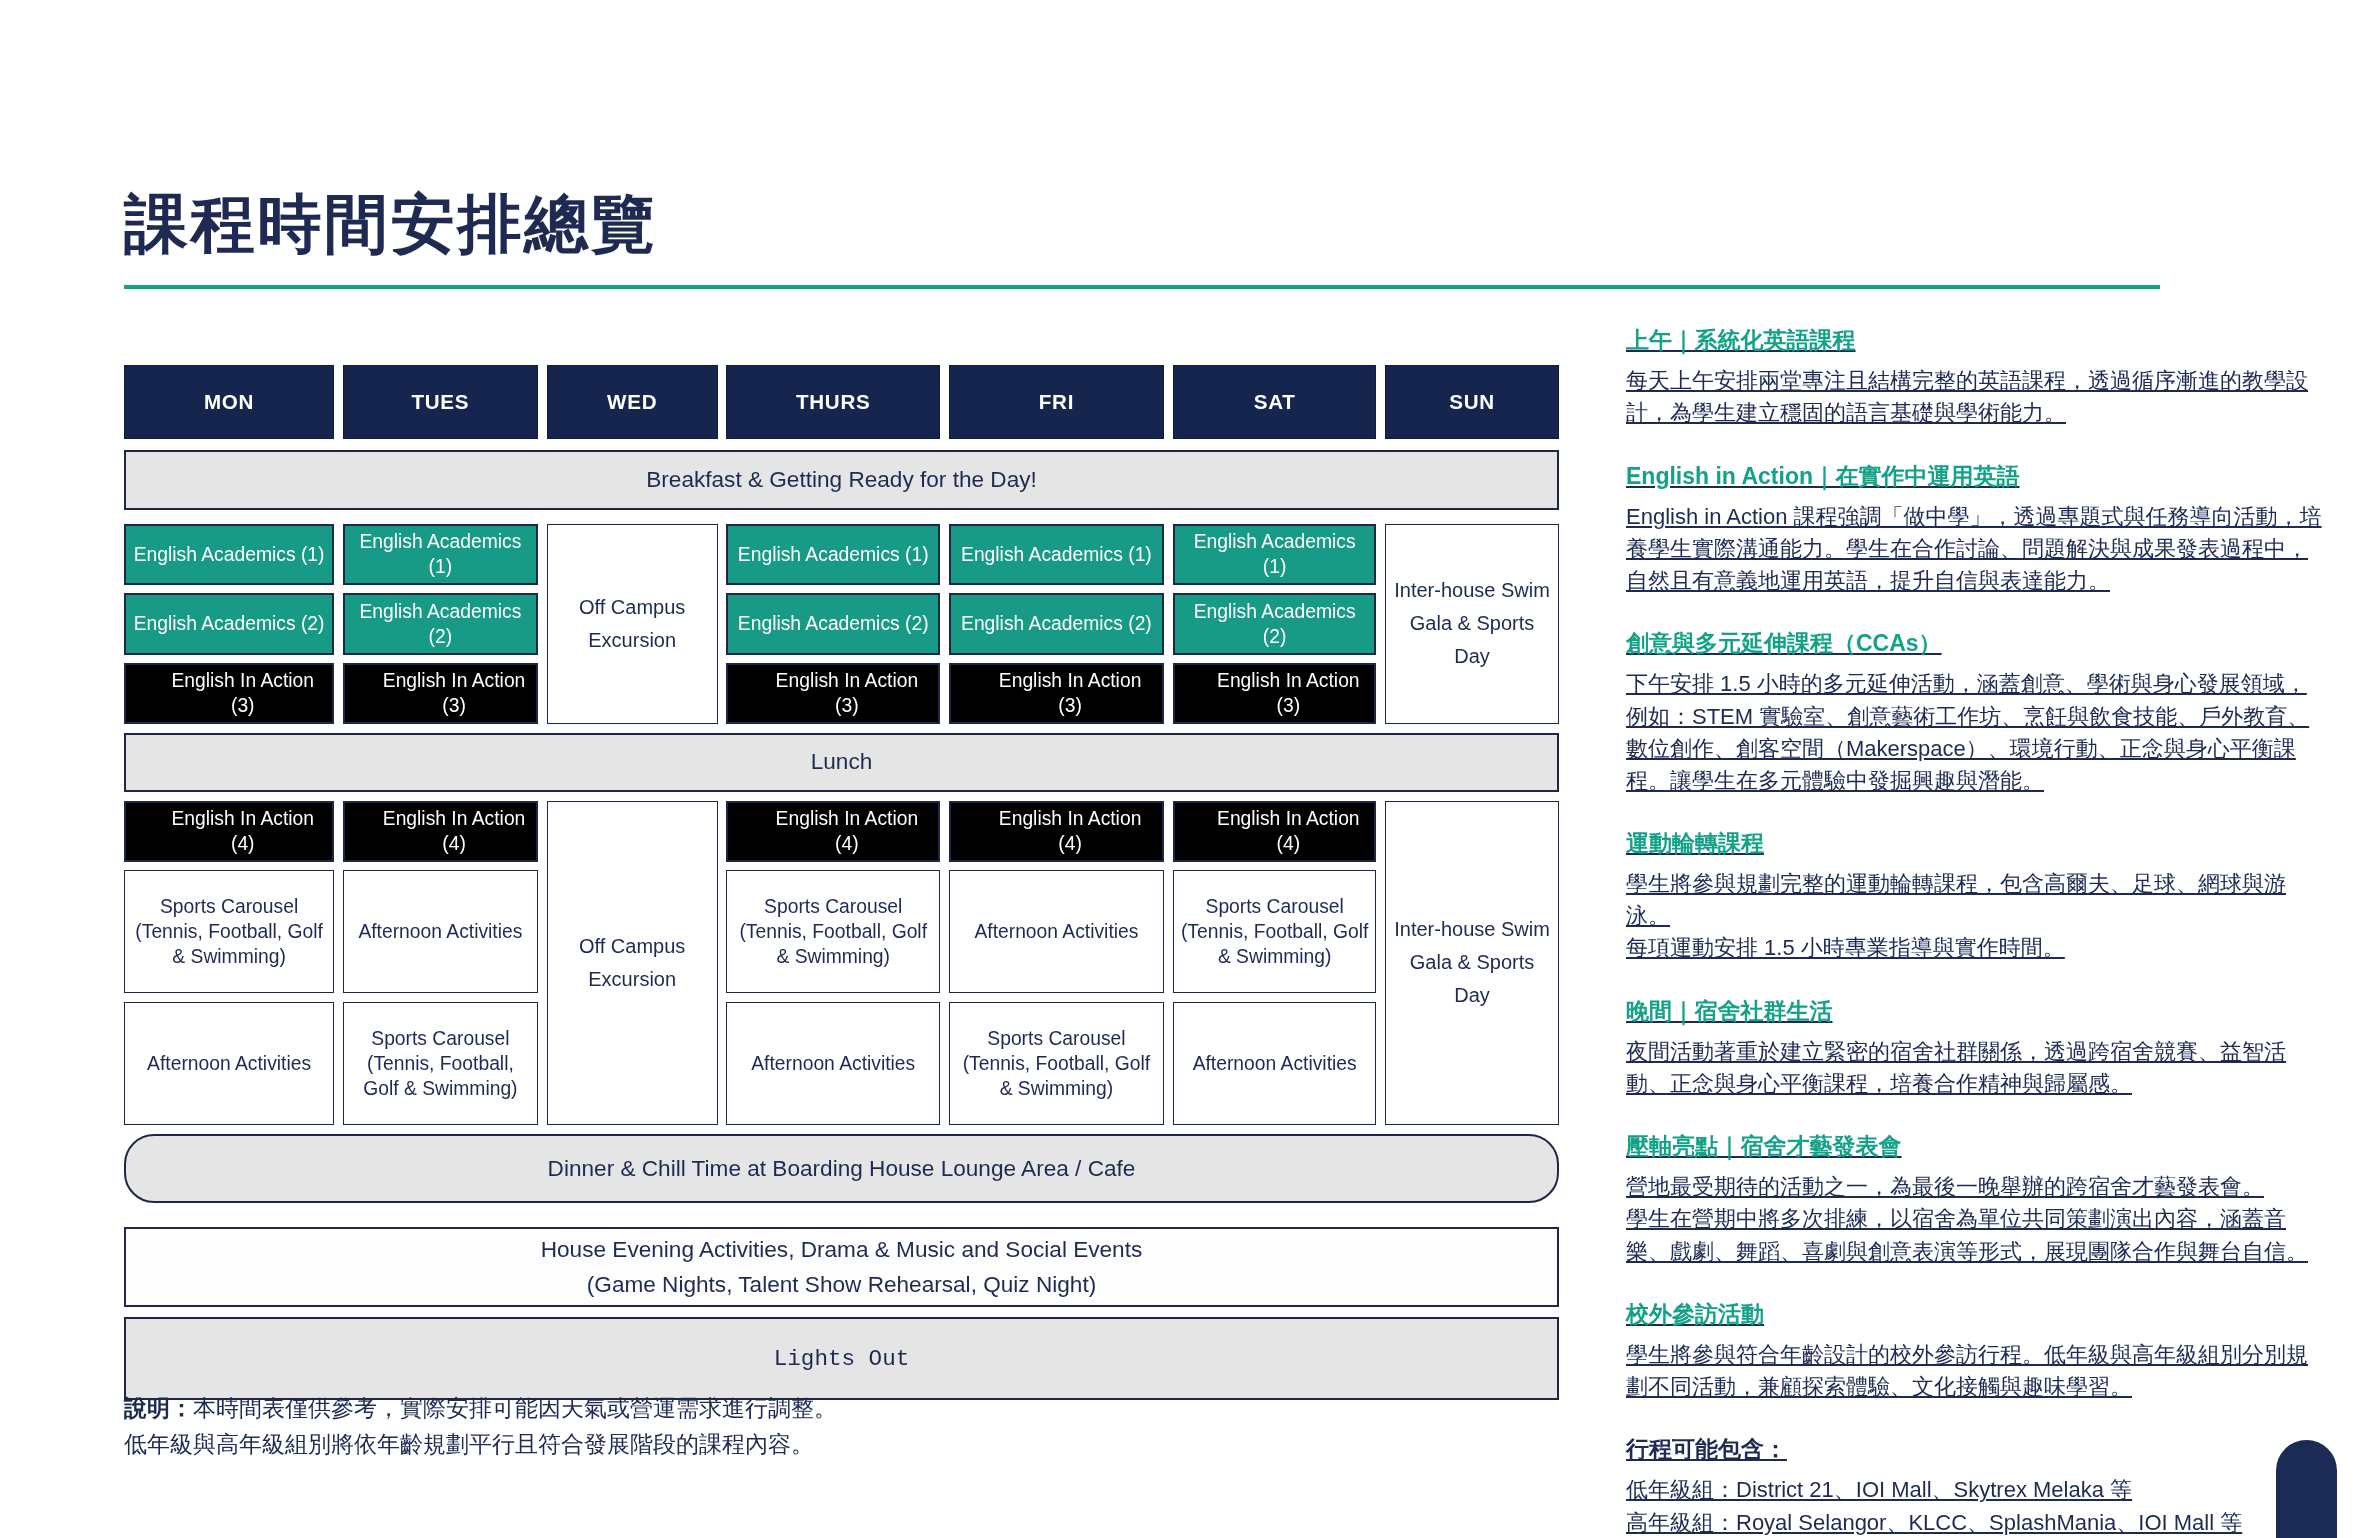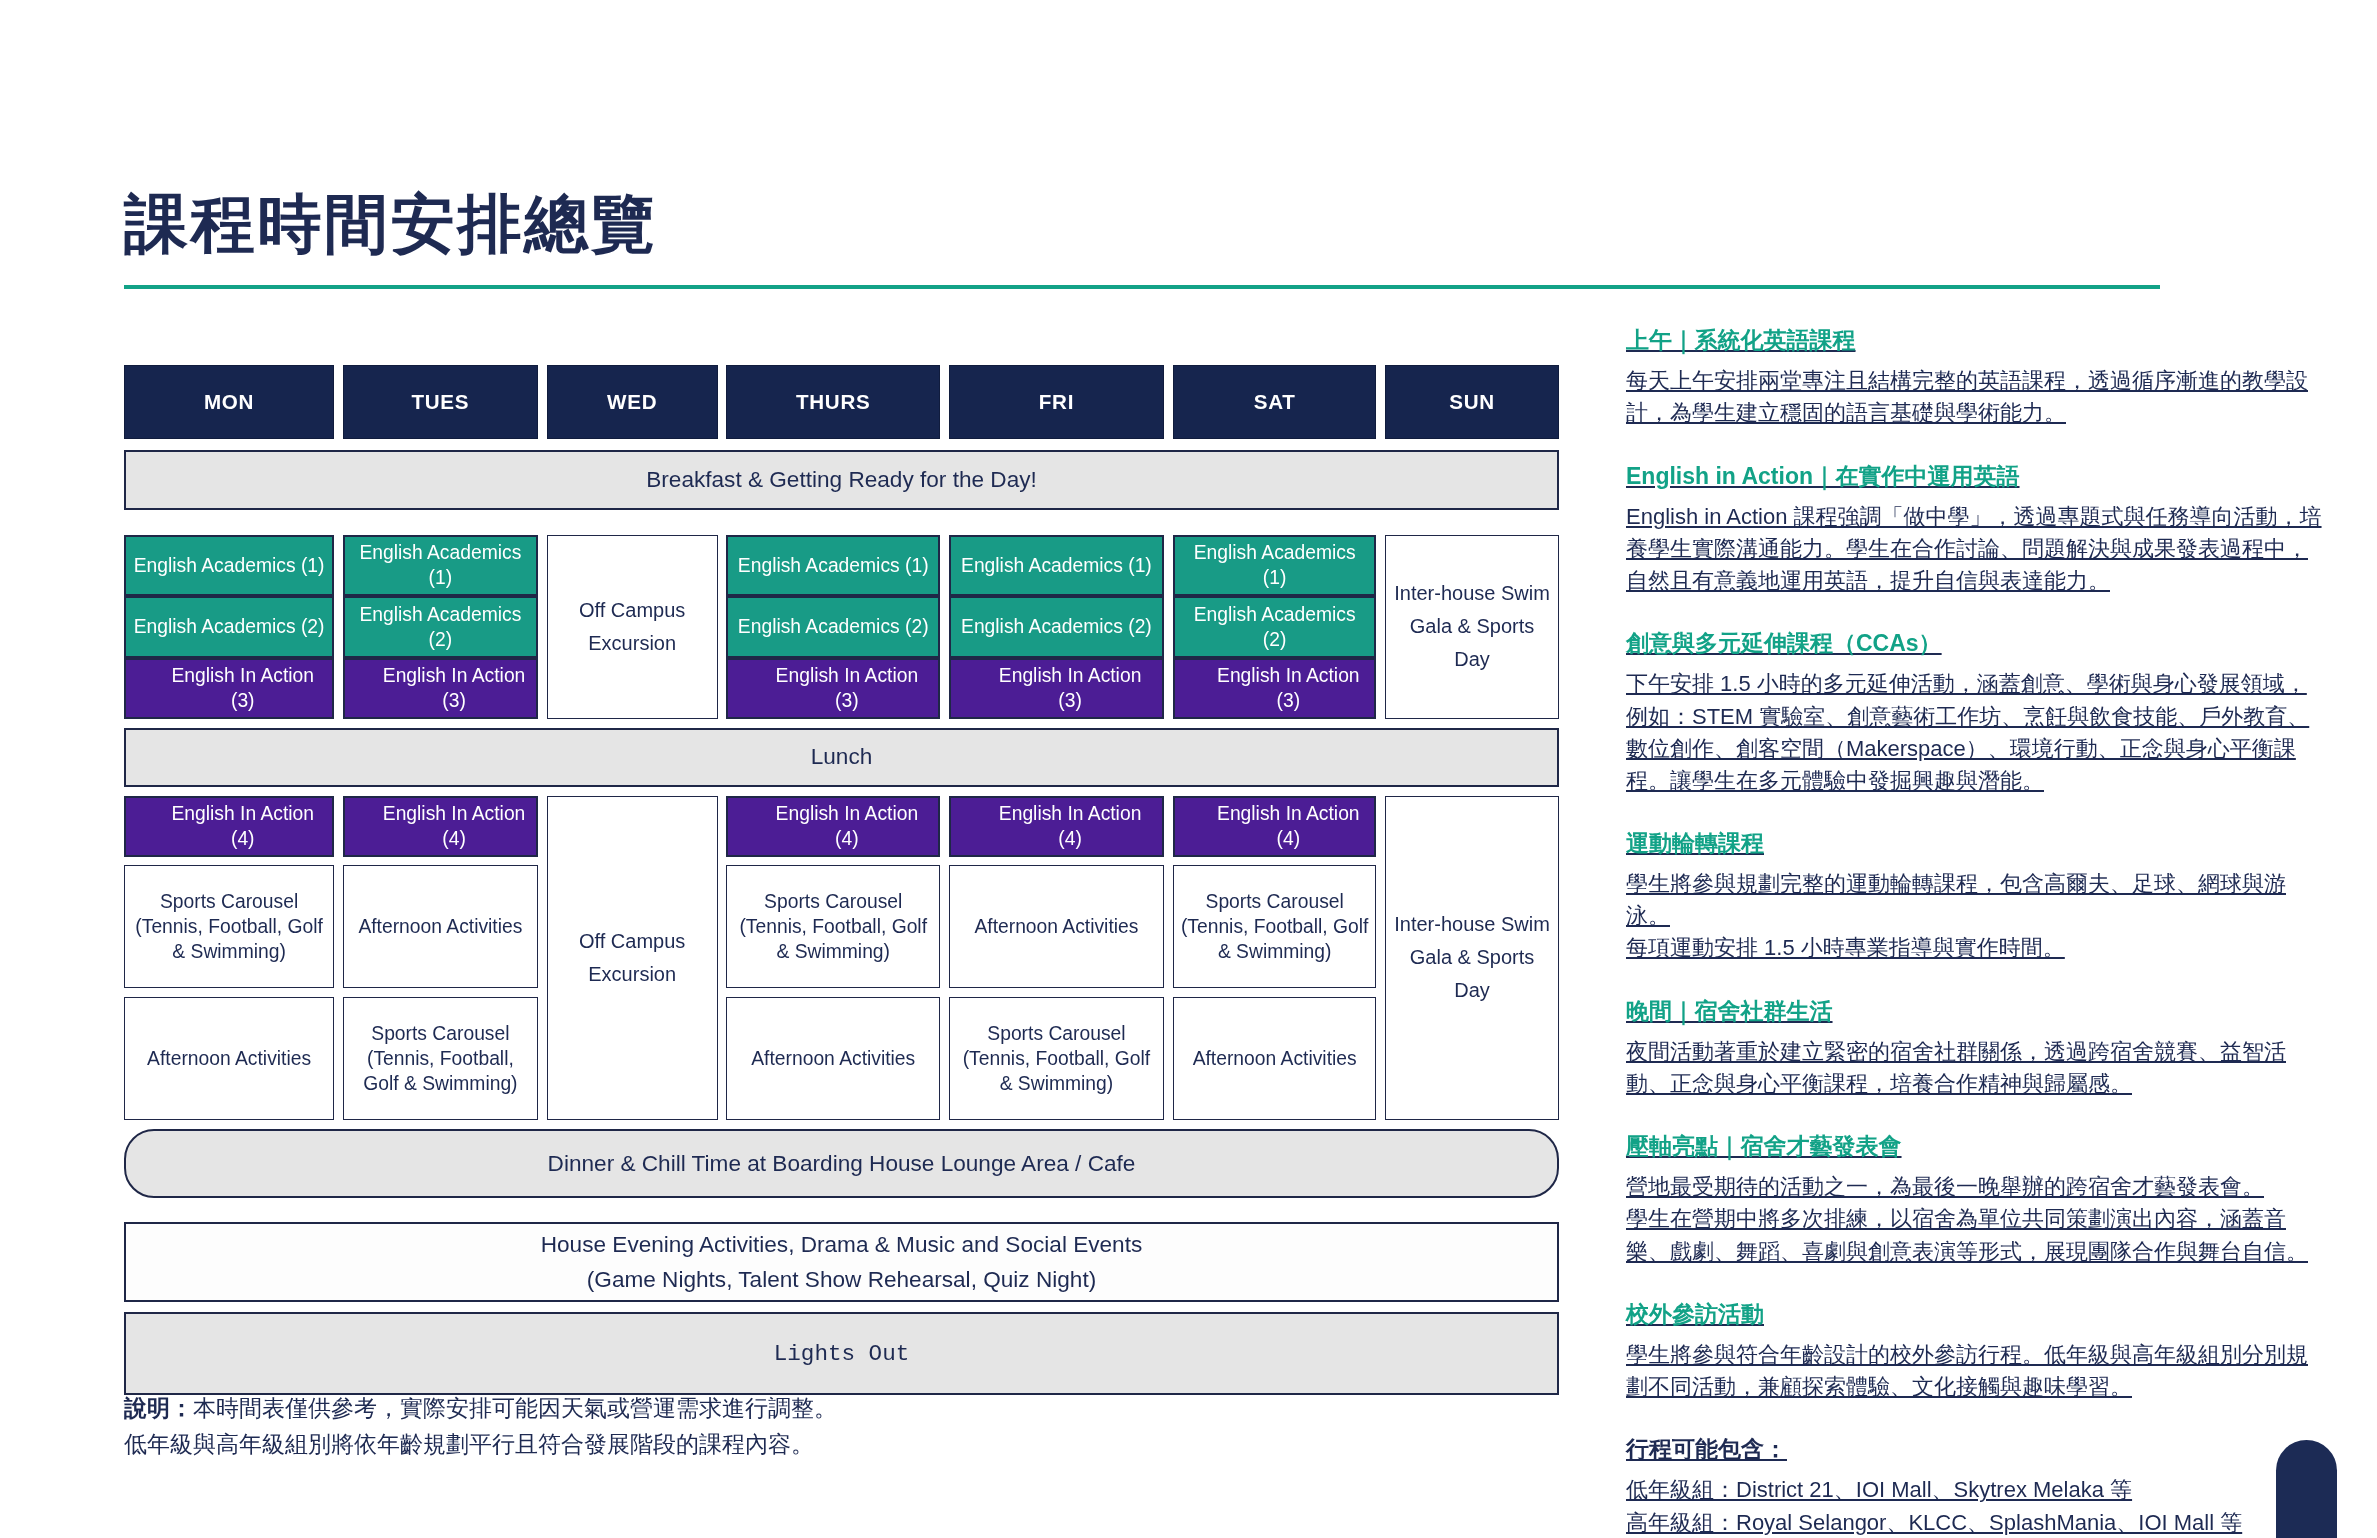--- a/index.html
+++ b/index.html
@@ -46,31 +46,31 @@
     font-size:22.6px; color:#1E2A52;
   }
   .bar.gray { background:#e5e5e5; }
   .bar.white { background:#FDFDFD;margin-top:24px; }
   .bar-breakfast { margin-top:10.7px; height:60px; }
   .bar-lunch     { height:59px; }
   .bar-dinner    { height:69px;border-radius:30px; }
   .bar-evening   { height:80px; line-height:1.55; }
   .bar-lights    { margin-top:10px; height:83px;font-family:Liberation Mono, monospace; }
 
-  .grid-morning   { margin-top:25px; grid-template-rows:61px 62px 61px; }
+  .grid-morning   { margin-top:14px; grid-template-rows:61px 62px 61px; row-gap:8px; }
   .grid-afternoon { margin-top:8.7px; grid-template-rows:61px 123px 123px; row-gap:8.7px; }
 
   .cell {
     border:2px solid #1F2747;
     display:flex; align-items:center; justify-content:center;
     text-align:center; font-size:19.3px; line-height:1.3;
     padding:2.7px 6.7px;
   }
   .cell.teal-dark  { background:#189B86; color:#ffffff; }
-  .cell.teal-light { background:#4c1d95; color:#ffffff;padding-left:34px; }
+  .cell.teal-light { background:#000000; color:#ffffff;padding-left:34px; }
   .cell.plain      { background:#ffffff; color:#1E2A52; border-width:1.3px; }
   .cell.span3      { grid-row:1 / span 3; font-size:20px; line-height:1.65; }
 
   
   .footnote {
     position:absolute; left:124px; top:1391px;
     font-size:23px; line-height:1.55; color:#1E2A52;
   }
   .footnote b { font-weight:800; }
 

